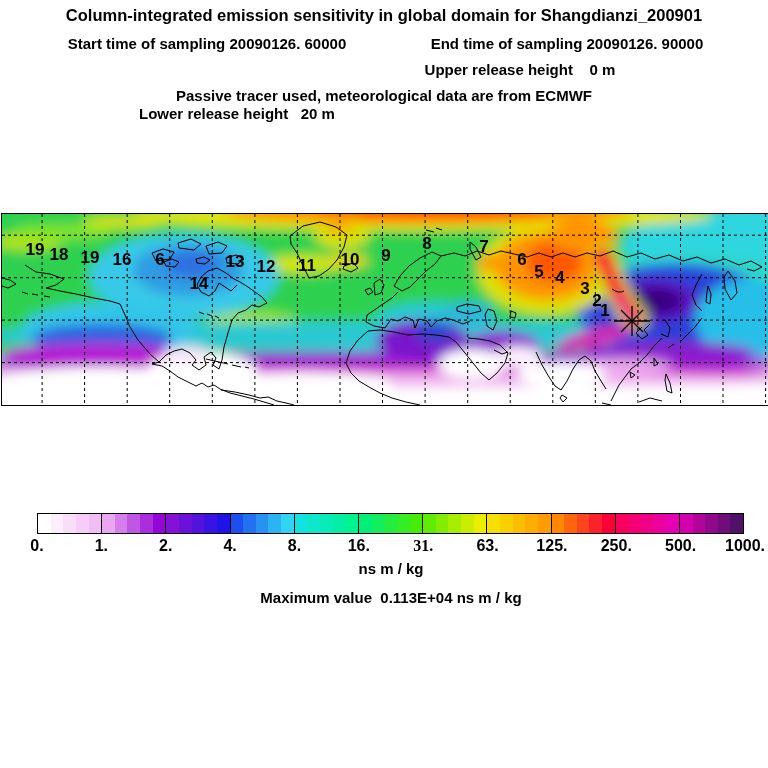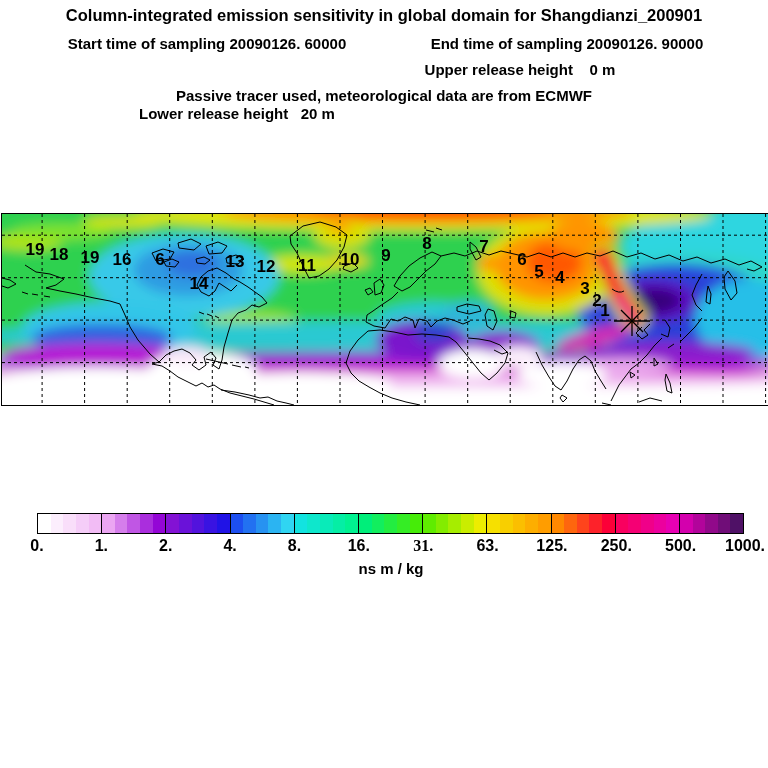--- a/index.html
+++ b/index.html
@@ -267,14 +267,15 @@
       <span class="cb-tick" style="left: 36.3636%;">8.</span>
       <span class="cb-tick" style="left: 45.4545%;">16.</span>
       <span class="cb-tick" style="left: 54.5455%; font-family: Liberation Serif, serif;">31.</span>
       <span class="cb-tick" style="left: 63.6364%;">63.</span>
       <span class="cb-tick" style="left: 72.7273%;">125.</span>
       <span class="cb-tick" style="left: 81.8182%; text-align: right;">250.</span>
       <span class="cb-tick" style="left: 90.9091%;">500.</span>
       <span class="cb-tick" style="left: 100%;">1000.</span>
     </div>
   <div class="hline" id="units">ns m / kg</div>
+  <div class="hline" id="maxval">Maximum value  0.113E+04 ns m / kg</div>
 
 </div>
 
 </body></html>

